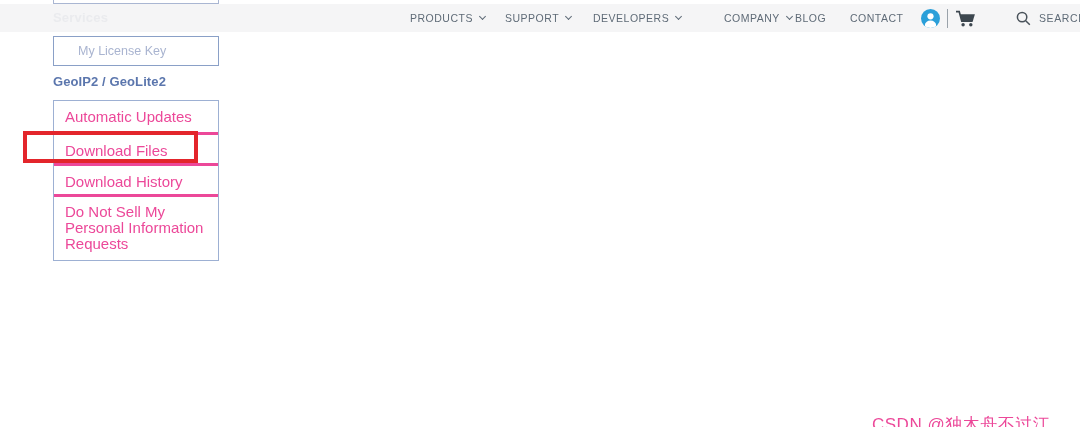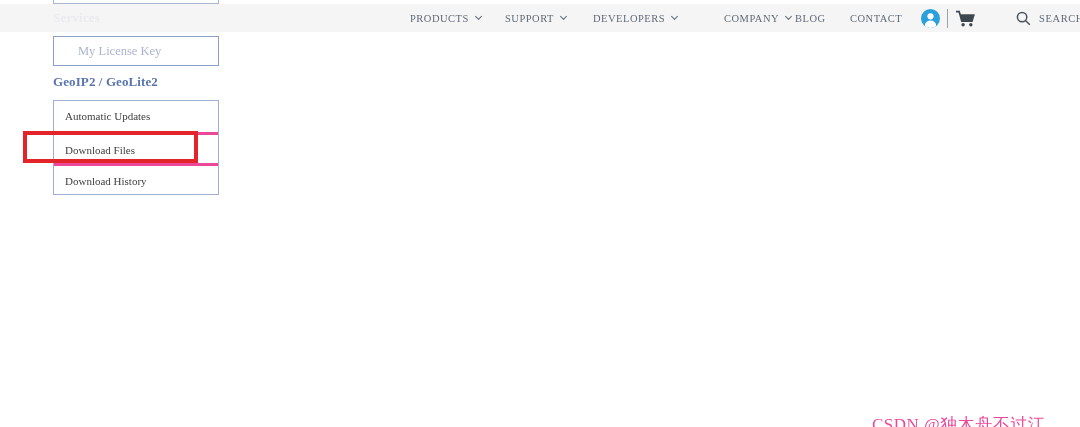--- a/index.html
+++ b/index.html
@@ -1,19 +1,19 @@
 <!DOCTYPE html>
 <html><head>
 <meta charset="utf-8">
 <style>
   * { margin:0; padding:0; box-sizing:border-box; }
   html,body { background:#ffffff; }
   .page {
     position:relative; width:1080px; height:427px; background:#ffffff;
-    overflow:hidden; font-family:Liberation Serif, serif;
+    overflow:hidden; font-family:Liberation Sans, sans-serif;
   }
 
   
   .topcutbox {
     position:absolute; left:53px; top:-10px; width:166px; height:14px;
     border:1px solid #a9b6d2; background:#ffffff;
   }
 
   
   .navband {
@@ -55,21 +55,21 @@
   .section-heading {
     position:absolute; left:53px; top:74px;
     font-size:13px; font-weight:600; color:#5b76ad; letter-spacing:.1px;
   }
   .menu-box {
     position:absolute; left:53px; top:100px; width:166px;
     border:1px solid #9db0d3; background:#ffffff;
   }
   .menu-item {
     height:31px; line-height:31px; padding-left:11px;
-    font-size:11px; color:#404040; cursor:pointer; white-space:nowrap;
+    font-size:15px; color:#ec4899; cursor:pointer; white-space:nowrap;
   }
   .menu-item + .menu-item { border-top:3px solid #ec4899; }
   .menu-item.tall {
     height:auto; line-height:16px; padding:7px 12px 8px 11px; white-space:normal;
   }
   .red-annot {
     position:absolute; left:23px; top:131px; width:175px; height:32px;
     border:4px solid #e3252b; z-index:5; pointer-events:none;
   }
   .lastlogin-box {
@@ -153,20 +153,21 @@
   </div>
 
   <div class="license-box">My License Key</div>
 
   <div class="section-heading">GeoIP2 / GeoLite2</div>
 
   <div class="menu-box">
     <div class="menu-item">Automatic Updates</div>
     <div class="menu-item">Download Files</div>
     <div class="menu-item">Download History</div>
+    <div class="menu-item tall">Do Not Sell My Personal Information Requests</div>
   </div>
 
   <div class="red-annot"></div>
 
 
   <div class="watermark">CSDN @独木舟不过江</div>
 
 </div>
 
 </body></html>

